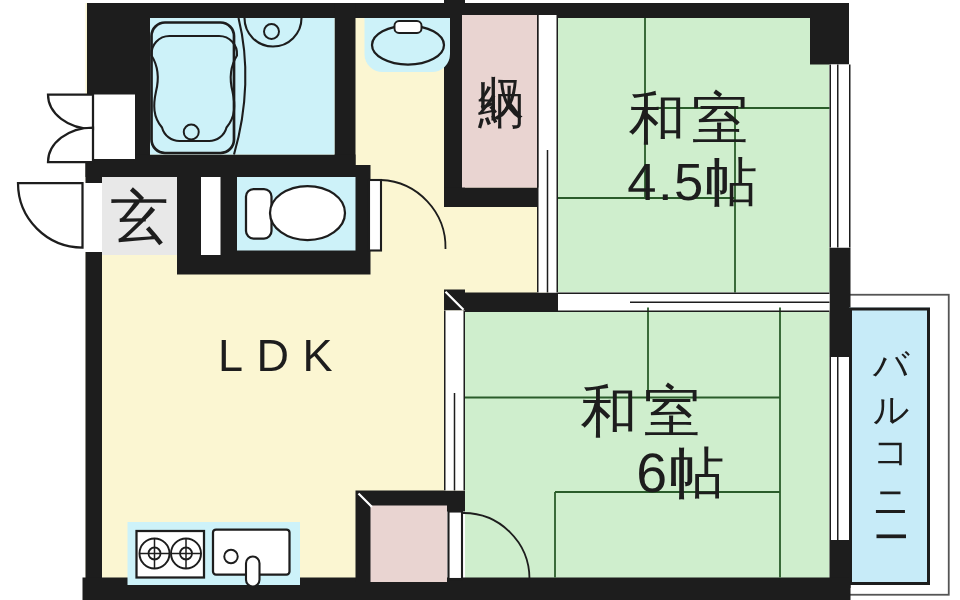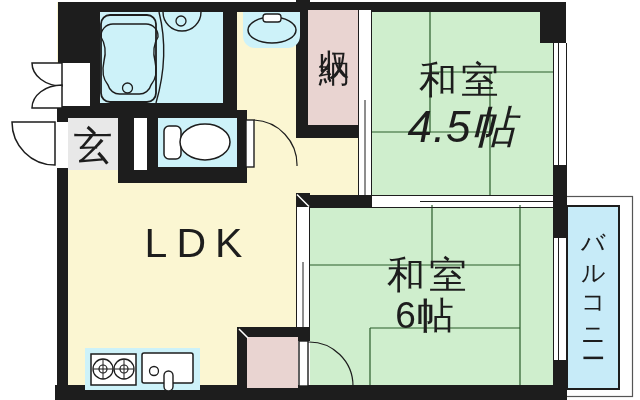--- a/index.html
+++ b/index.html
@@ -148,27 +148,27 @@
       <rect x="142" y="353" width="51" height="30" rx="2" class="s-ink-w" stroke-width="1.5"></rect>
       <circle cx="154" cy="371" r="4.5" class="s-ink" stroke-width="1.3"></circle>
       <rect x="164" y="371" width="9" height="20" rx="4.5" class="s-ink-w" stroke-width="1.4"></rect>
     </g>
 
     <g class="s-corner" stroke-width="1.5">
       <path d="M239,329 L248,338 M297,194.5 L309,206.5"></path>
     </g>
   </svg>
 
-  <div class="lbl center-x" style="left:198px;top:222px;font-size:41px;letter-spacing:9px;">LDK</div>
+  <div class="lbl center-x" style="left:188px;top:222px;font-size:30px;letter-spacing:9px;">LDK</div>
 
   <div class="lbl center-x" style="left:461px;top:61px;font-size:38px;letter-spacing:4px;">和室</div>
-  <div class="lbl center-x" style="left:462px;top:104px;font-size:44px;letter-spacing:1px;font-style:italic;">4.5帖</div>
+  <div class="lbl center-x" style="left:462px;top:104px;font-size:35px;letter-spacing:1px;">4.5帖</div>
 
   <div class="lbl center-x" style="left:429px;top:256px;font-size:38px;letter-spacing:4px;">和室</div>
-  <div class="lbl center-x" style="left:425px;top:297px;font-size:37px;letter-spacing:1px;">6帖</div>
+  <div class="lbl center-x" style="left:454px;top:297px;font-size:37px;letter-spacing:1px;">6帖</div>
 
   <div class="lbl vtext" style="left:317px;top:25px;font-size:31px;letter-spacing:7px;">収納</div>
 
   <div class="lbl center-x" style="left:93px;top:126px;font-size:39px;">玄</div>
 
   <div class="lbl vtext" style="left:581px;top:216px;font-size:24px;letter-spacing:5px;">バルコニー</div>
 
 </div>
 
 </body></html>

